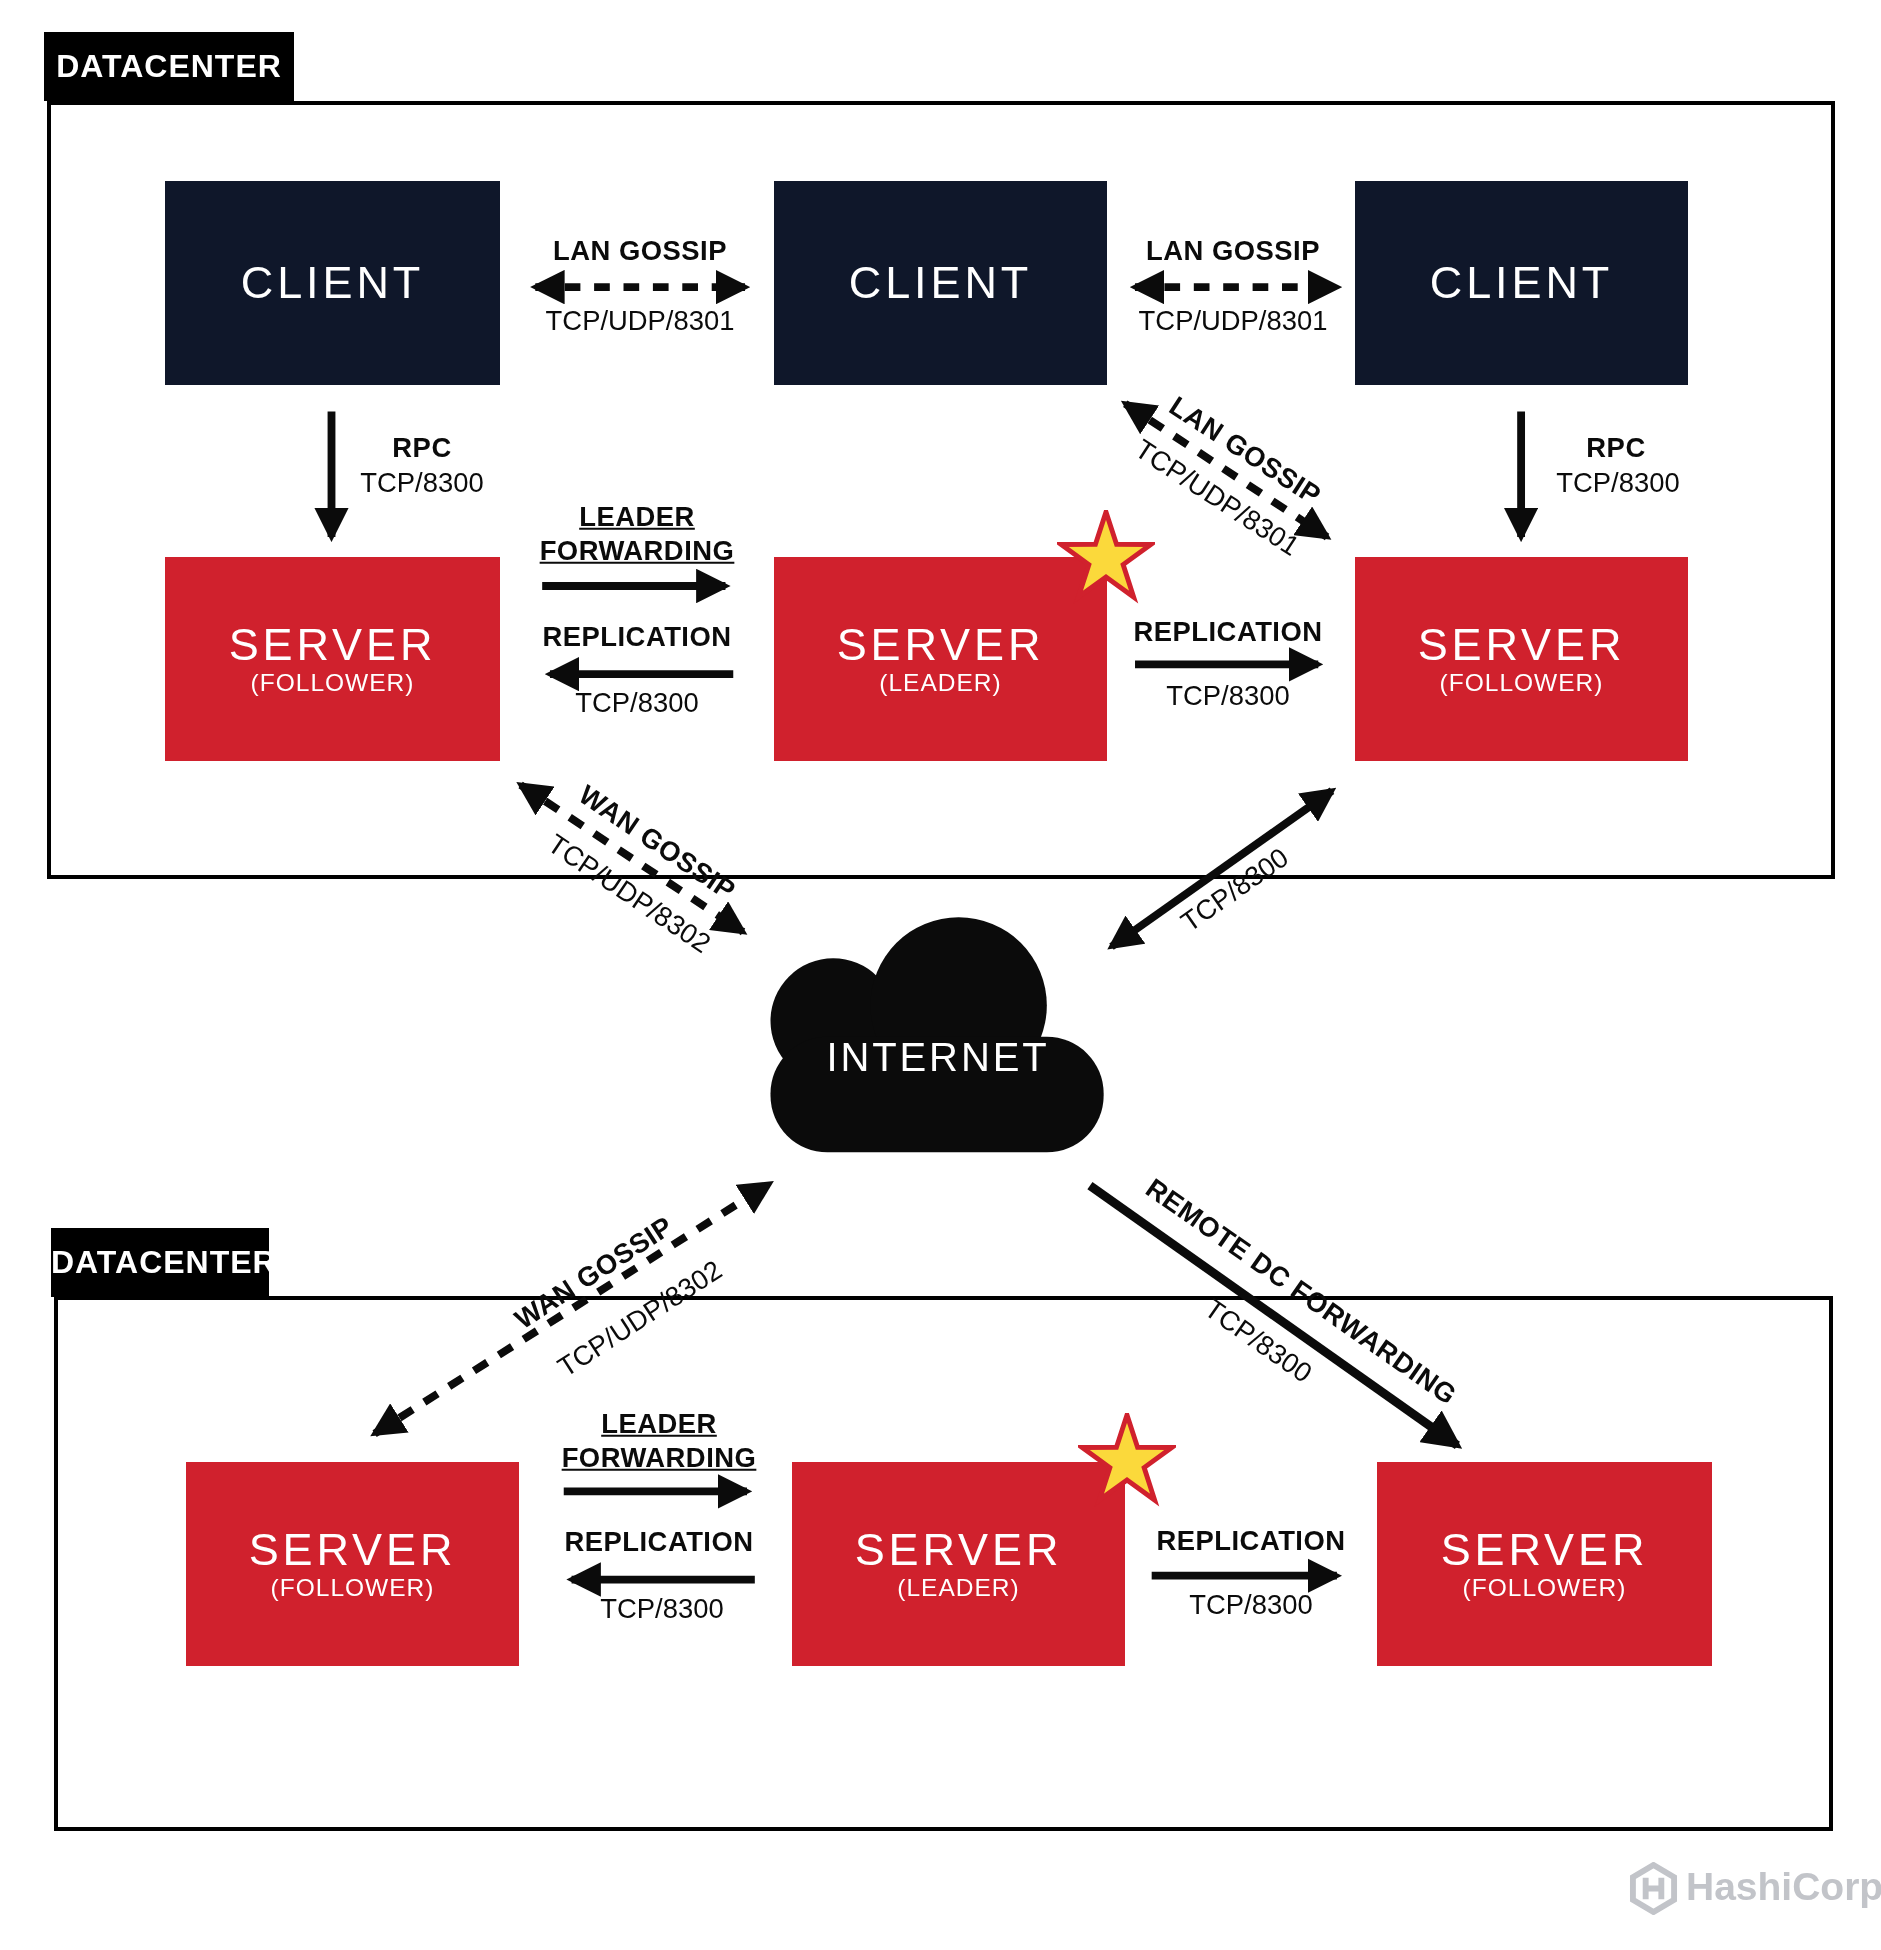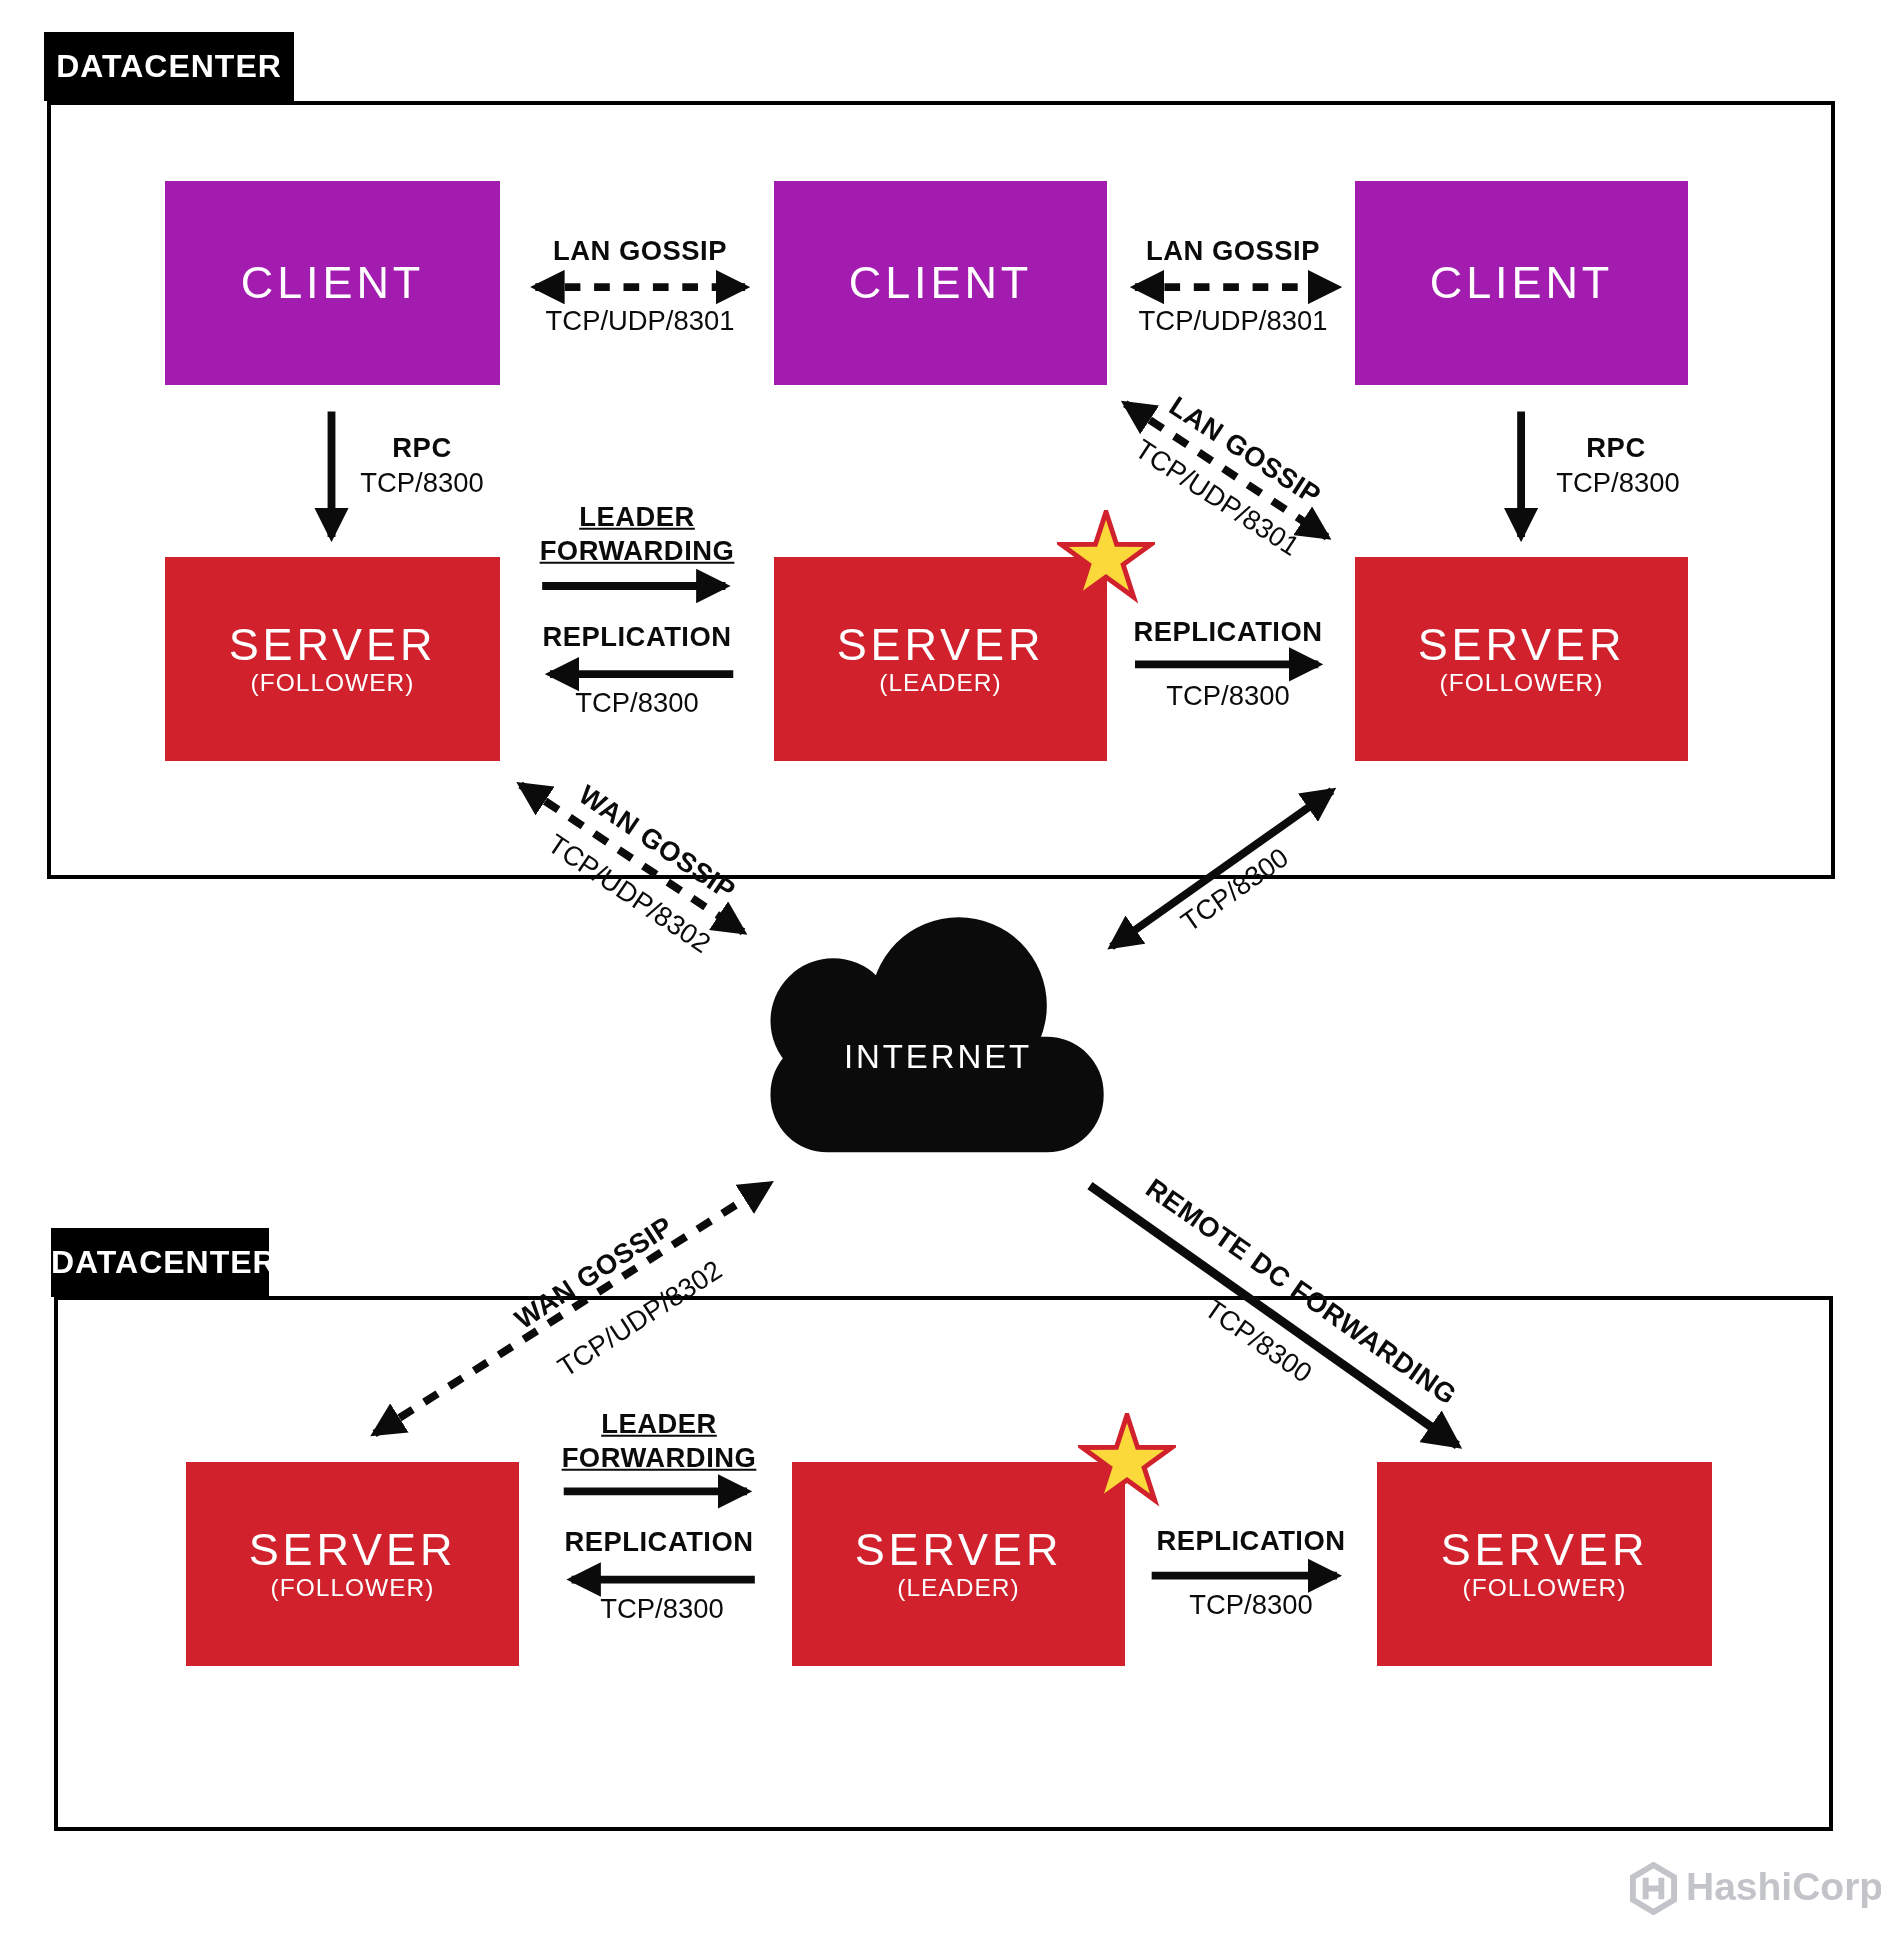--- a/index.html
+++ b/index.html
@@ -15,34 +15,34 @@
   
   svg.overlay{position:absolute;left:0;top:0;pointer-events:none;}
   svg.overlay line.dash{stroke:#0b0b0b;stroke-width:8;stroke-dasharray:16 14;}
   svg.overlay line.solid{stroke:#0b0b0b;stroke-width:8;}
   svg.overlay line.solid9{stroke:#0b0b0b;stroke-width:9;}
   svg.overlay .cloudfill{fill:#0b0b0b;}
 
   
   .node{position:absolute;height:204px;display:flex;flex-direction:column;
         align-items:center;justify-content:center;box-sizing:border-box;}
-  .node.client{background:#a21caf;}
+  .node.client{background:#0f172a;}
   .node.server{background:#d0212d;}
   .node-label{color:#ffffff;font-size:45px;font-weight:400;letter-spacing:3.9px;line-height:1.05;}
   .node-role{color:#ffffff;font-size:24.5px;font-weight:400;letter-spacing:1px;margin-top:1px;}
 
   
   .lbl{position:absolute;transform:translate(-50%,-50%);white-space:nowrap;
        font-size:27.4px;font-weight:400;color:#0b0b0b;text-align:center;line-height:1.25;}
   .lbl.b{font-weight:700;letter-spacing:0.5px;}
   .lbl.wrap{white-space:normal;width:274px;text-decoration:underline;}
 
   
   .cloud-label{position:absolute;transform:translate(-50%,-50%);color:#ffffff;
-       font-size:33px;letter-spacing:2.9px;font-weight:400;}
+       font-size:40px;letter-spacing:2.9px;font-weight:400;}
 
   
   svg.star{position:absolute;}
 
   
   svg.logo-mark{position:absolute;}
   .logo-text{position:absolute;font-size:39px;font-weight:700;color:#c2c4c9;letter-spacing:0px;}
 </style>
 </head>
 <body>

